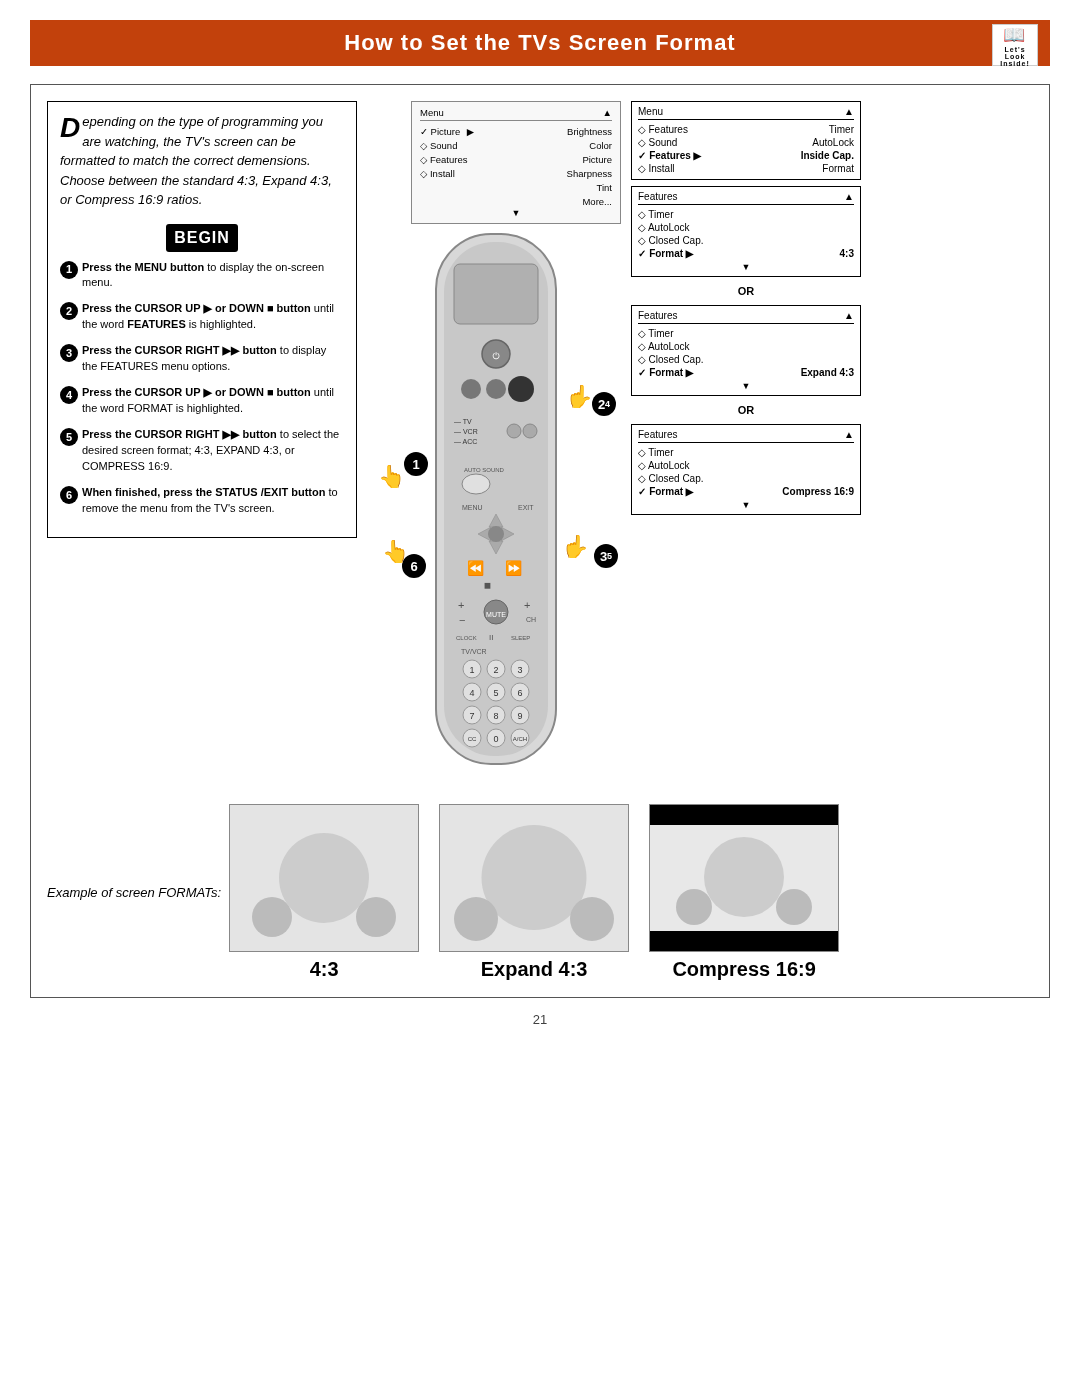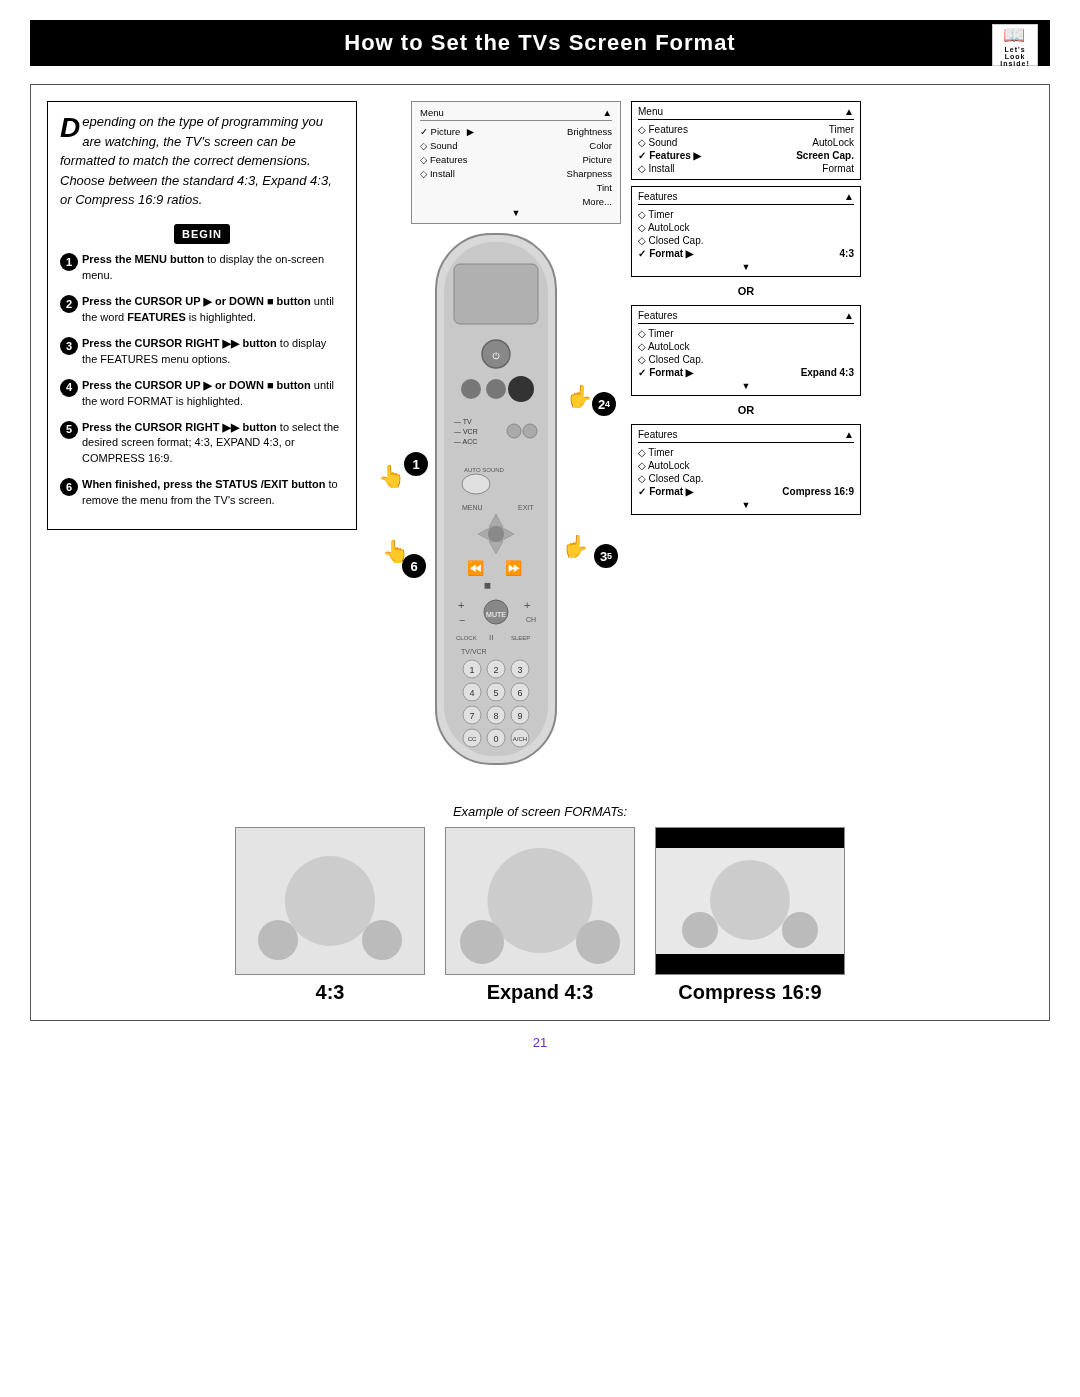--- a/index.html
+++ b/index.html
@@ -9,21 +9,21 @@
       width: 1080px;
       min-height: 1397px;
       display: flex;
       flex-direction: column;
       align-items: center;
       padding: 20px 30px 30px 30px;
     }
 
     
     .page-header {
-      background: #000000;
+      background: #c2410c;
       color: #fff;
       width: 100%;
       text-align: center;
       padding: 10px 20px;
       font-size: 22px;
       font-weight: bold;
       letter-spacing: 1px;
       position: relative;
       margin-bottom: 18px;
     }
@@ -85,21 +85,21 @@
       font-style: italic;
       float: left;
       line-height: 1;
       margin-right: 2px;
       margin-top: 2px;
     }
     .begin-badge {
       display: inline-block;
       background: #000;
       color: #fff;
-      font-size: 11px;
+      font-size: 16px;
       font-weight: bold;
       padding: 2px 8px;
       border-radius: 3px;
       margin: 6px 0 8px 0;
       letter-spacing: 1px;
     }
     .step {
       display: flex;
       align-items: flex-start;
       margin-bottom: 10px;
@@ -220,21 +220,21 @@
       justify-content: space-between;
       padding: 1.5px 0;
       align-items: center;
     }
     .tms-row .check::before { content: "✓ "; }
     .tms-row .diamond::before { content: "◇ "; }
 
     
     .bottom-section {
       display: flex;
-      flex-direction: column;
+      flex-direction: row;
       align-items: center;
       gap: 8px;
       margin-top: 8px;
     }
     .example-label {
       font-size: 13px;
       font-style: italic;
     }
     .format-examples {
       display: flex;
@@ -272,21 +272,21 @@
     .format-label {
       font-size: 20px;
       font-weight: bold;
     }
 
     
     .page-num {
       text-align: right;
       font-size: 13px;
       margin-top: 14px;
-      color: #6d28d9;
+      color: #404040;
     }
 
     
     .remote-wrap {
       position: relative;
       width: 200px;
       height: 560px;
     }
 
     
@@ -523,21 +523,21 @@
           <div class="mp-row">
             <span>◇ Features</span>
               <span>Timer</span>
           </div>
           <div class="mp-row">
             <span>◇ Sound</span>
               <span>AutoLock</span>
           </div>
           <div class="mp-row selected">
             <span>✓ Features ▶</span>
-              <span>Screen Cap.</span>
+              <span>Inside Cap.</span>
           </div>
           <div class="mp-row">
             <span>◇ Install</span>
               <span>Format</span>
           </div>
         </div>
 
         <div class="menu-panel">
           <div class="mp-header">
             <span>Features</span>

